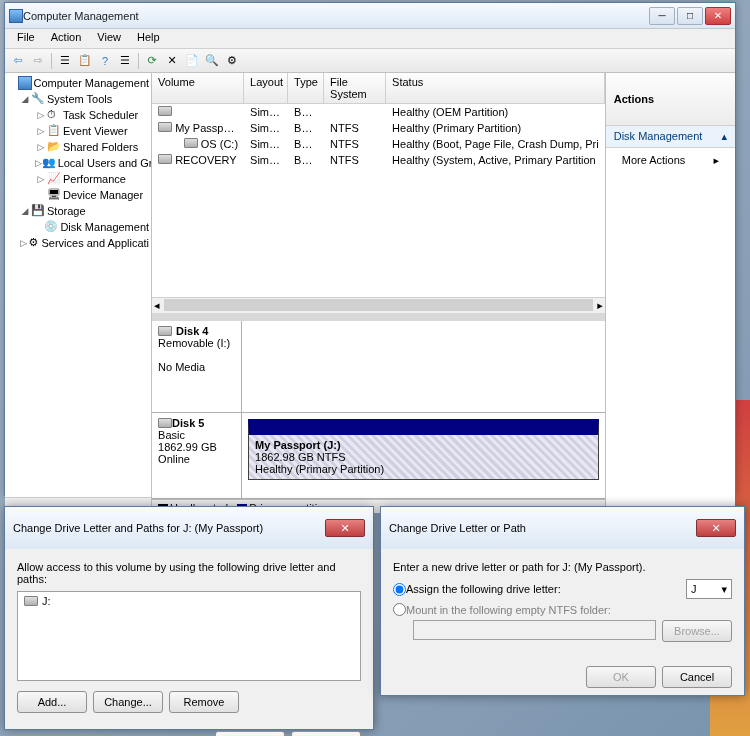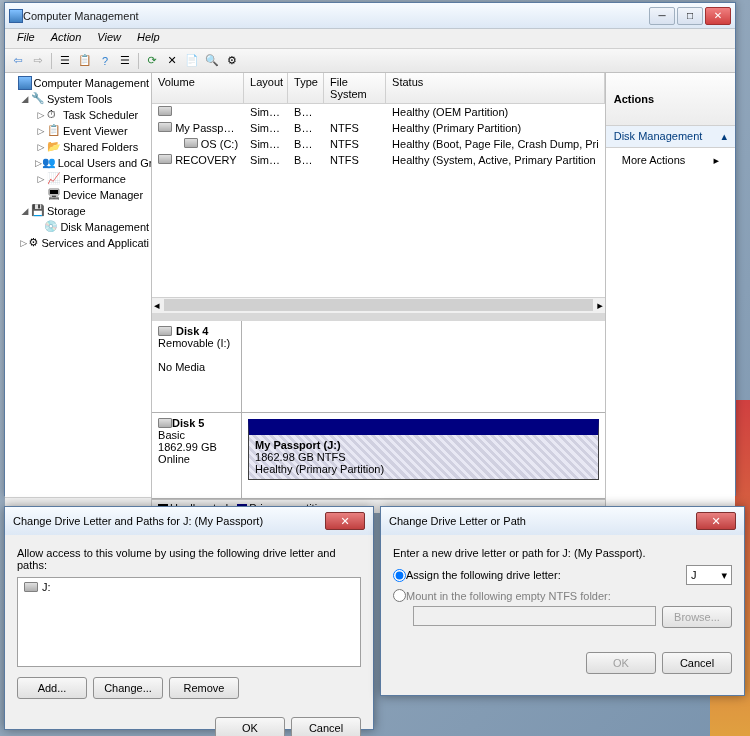--- a/index.html
+++ b/index.html
@@ -8,21 +8,21 @@
 
 .window { position: absolute; background: #f0f0f0; border: 1px solid #5a7aa0; box-shadow: 0 0 8px rgba(0,0,0,0.3); }
 .titlebar { height: 26px; background: linear-gradient(#f7fbff, #dde8f5); border-bottom: 1px solid #c0c8d0; display: flex; align-items: center; padding: 0 4px; }
 .titlebar .title { flex: 1; color: #1a1a1a; }
 .winbtns { display: flex; gap: 2px; }
 .winbtn { width: 26px; height: 18px; background: linear-gradient(#f0f4fa, #d8e2f0); border: 1px solid #a0b0c0; border-radius: 2px; display: flex; align-items: center; justify-content: center; font-size: 10px; cursor: pointer; }
 .winbtn.close { background: linear-gradient(#f08080, #d04040); color: #fff; border-color: #a03030; }
 
 
 .menubar { height: 20px; background: #f0f0f0; border-bottom: 1px solid #d0d0d0; display: flex; padding: 0 4px; }
-.menuitem { padding: 2px 8px; cursor: pointer; font-style: italic; }
+.menuitem { padding: 2px 8px; cursor: pointer; }
 
 
 .toolbar { height: 24px; background: linear-gradient(#f8f8f8, #e8e8e8); border-bottom: 1px solid #c0c0c0; display: flex; align-items: center; padding: 0 4px; gap: 2px; }
 .tbtn { width: 18px; height: 18px; display: flex; align-items: center; justify-content: center; cursor: pointer; border: 1px solid transparent; }
 .tsep { width: 1px; height: 16px; background: #c0c0c0; margin: 0 2px; }
 
 
 .main-content { display: flex; height: 440px; }
 
 
@@ -58,21 +58,21 @@
 .legend .sq { display: inline-block; width: 10px; height: 10px; vertical-align: middle; margin-right: 2px; }
 
 
 .actions-panel { width: 155px; background: #fff; border-left: 1px solid #c0c0c0; }
 .actions-hdr { padding: 20px 8px; font-weight: bold; background: linear-gradient(#fdfdfd, #ececec); border-bottom: 1px solid #d0d0d0; }
 .actions-sub { padding: 4px 8px; background: #eaf2fb; border-bottom: 1px solid #d0d0d0; color: #003c7e; display: flex; justify-content: space-between; }
 .actions-item { padding: 6px 16px; cursor: pointer; display: flex; justify-content: space-between; }
 
 
 .dialog { position: absolute; background: #f0f0f0; border: 1px solid #5a7aa0; box-shadow: 0 0 10px rgba(0,0,0,0.4); }
-.dialog .dtitle { height: 28px; background: linear-gradient(#4a7ab8, #2a5a98); color: #fff; display: flex; align-items: center; padding: 11px 8px; }
+.dialog .dtitle { height: 42px; background: linear-gradient(#4a7ab8, #2a5a98); color: #fff; display: flex; align-items: center; padding: 11px 8px; }
 .dialog .dtitle.light { background: linear-gradient(#f7fbff, #dde8f5); color: #000; }
 .dialog .dclose { margin-left: auto; width: 40px; height: 18px; background: linear-gradient(#e88080, #c04040); border: 1px solid #803030; border-radius: 2px; color: #fff; display: flex; align-items: center; justify-content: center; cursor: pointer; }
 .dialog .dbody { padding: 12px; }
 .dbtn { min-width: 70px; height: 22px; background: linear-gradient(#f8f8f8, #e0e0e0); border: 1px solid #909090; border-radius: 3px; cursor: pointer; padding: 0 10px; }
 .dbtn:disabled { color: #a0a0a0; }
 .listbox { background: #fff; border: 1px solid #a0a0a0; height: 90px; padding: 2px; }
 .listitem { padding: 1px 4px; display: flex; align-items: center; gap: 4px; }
 .textbox { background: #fff; border: 1px solid #a0a0a0; height: 20px; padding: 2px 4px; }
 .combo { background: #fff; border: 1px solid #909090; height: 20px; min-width: 46px; padding: 1px 4px; display: inline-flex; align-items: center; justify-content: space-between; cursor: pointer; }
 .radio { display: flex; align-items: center; margin: 4px 0; }

